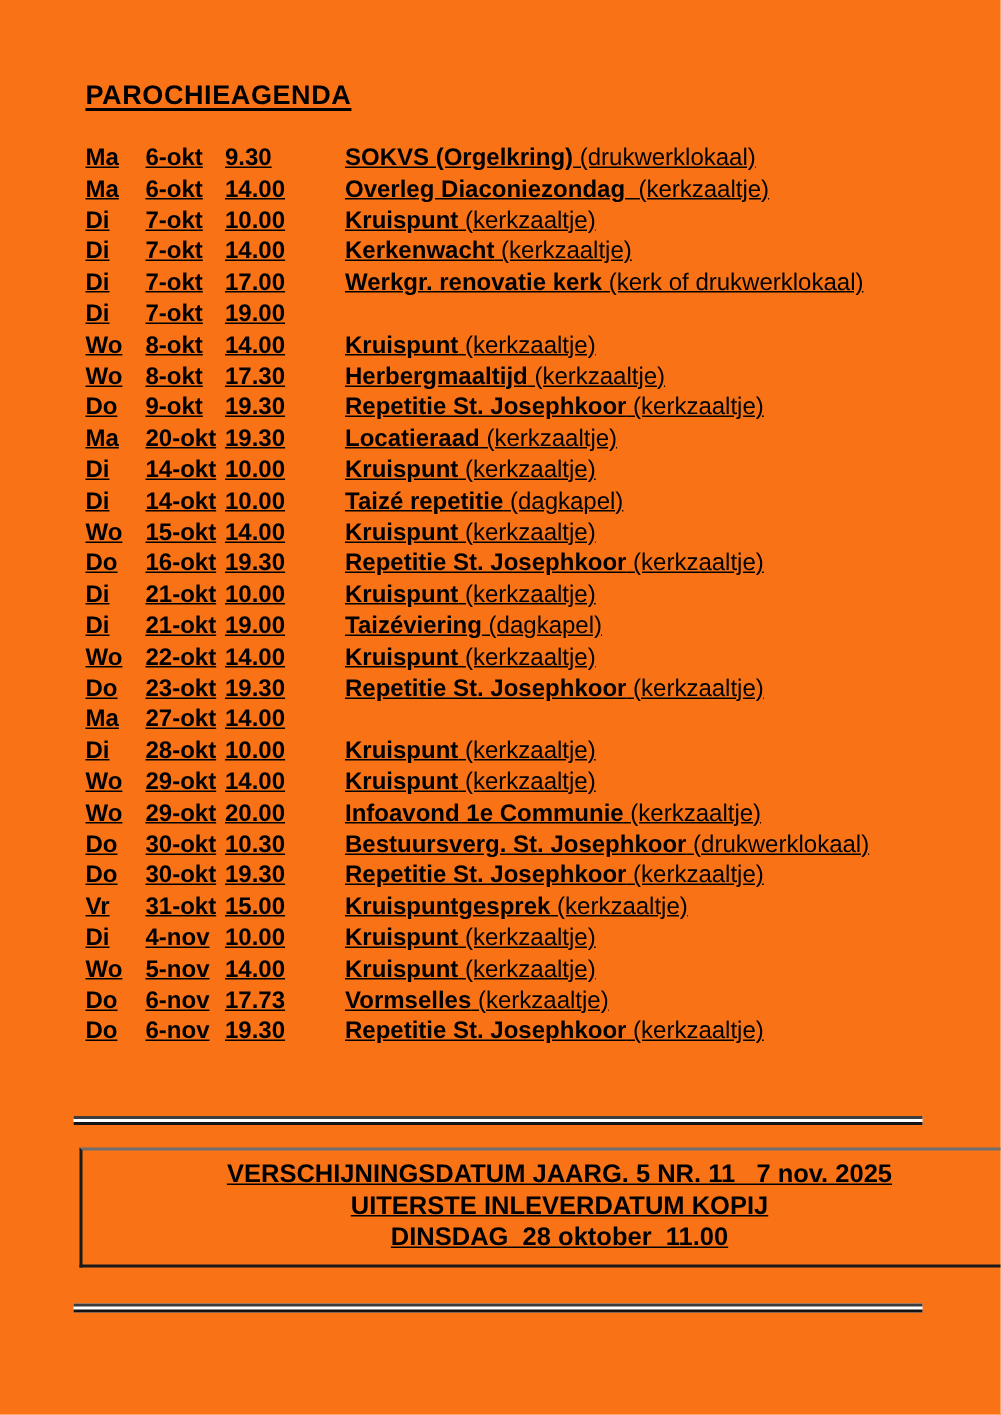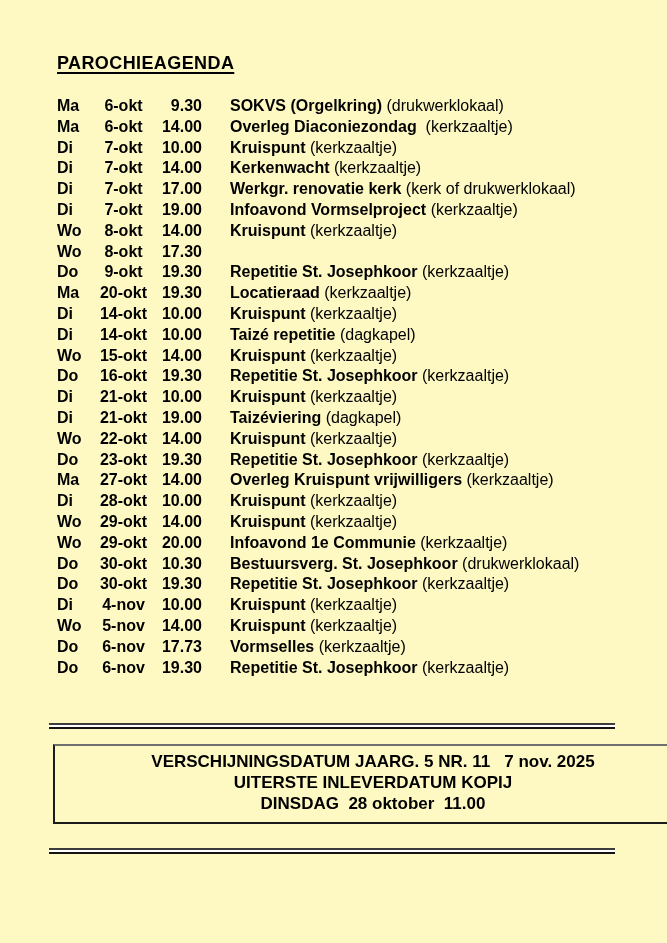--- a/index.html
+++ b/index.html
@@ -3,21 +3,21 @@
 <meta charset="utf-8">
 <style>
   html, body { margin: 0; padding: 0; }
   body {
     width: 667px; height: 943px;
     background: #ffffff;
     font-family: "Liberation Sans", "DejaVu Sans", sans-serif;
     color: #000000;
     overflow: hidden;
   }
-  .page { position: relative; width: 667px; height: 943px; background: #fef9c3; }
+  .page { position: relative; width: 667px; height: 943px; background: #f97316; text-decoration: underline; }
 
   .doc-title {
     margin: 52px 0 0 57px;
     font-size: 18px;
     font-weight: bold;
     letter-spacing: 0.4px;
     text-decoration: underline;
     text-decoration-thickness: 2px;
     text-underline-offset: 3px;
     line-height: 22px;
@@ -27,22 +27,22 @@
   .agenda-list { margin: 22px 0 0 57px; }
   .agenda-row {
     display: grid;
     grid-template-columns: 40px 53px 52px 28px auto;
     line-height: 20.8px;
     font-size: 16px;
     font-weight: bold;
     white-space: pre;
   }
   .col-day  { text-align: left; }
-  .col-date { text-align: center; }
-  .col-time { text-align: right; }
+  .col-date { text-align: left; }
+  .col-time { }
   .col-desc { white-space: pre; }
   .loc { font-weight: normal; margin-top: 16px; }
 
   .double-rule {
     margin-left: 49px;
     width: 566px;
     height: 2px;
     background: #ffffff;
     border-top: 2px solid #3d3d3d;
     border-bottom: 2px solid #141414;
@@ -77,25 +77,25 @@
     <div class="agenda-row"><span class="col-day">Ma</span><span class="col-date">6-okt</span><span class="col-time">9.30</span><span class="col-gap"></span><span class="col-desc"><span class="ev">SOKVS (Orgelkring)</span><span class="loc"> (drukwerklokaal)</span></span></div>
 
     <div class="agenda-row"><span class="col-day">Ma</span><span class="col-date">6-okt</span><span class="col-time">14.00</span><span class="col-gap"></span><span class="col-desc"><span class="ev">Overleg Diaconiezondag</span><span class="loc">  (kerkzaaltje)</span></span></div>
 
     <div class="agenda-row"><span class="col-day">Di</span><span class="col-date">7-okt</span><span class="col-time">10.00</span><span class="col-gap"></span><span class="col-desc"><span class="ev">Kruispunt</span><span class="loc"> (kerkzaaltje)</span></span></div>
 
     <div class="agenda-row"><span class="col-day">Di</span><span class="col-date">7-okt</span><span class="col-time">14.00</span><span class="col-gap"></span><span class="col-desc"><span class="ev">Kerkenwacht</span><span class="loc"> (kerkzaaltje)</span></span></div>
 
     <div class="agenda-row"><span class="col-day">Di</span><span class="col-date">7-okt</span><span class="col-time">17.00</span><span class="col-gap"></span><span class="col-desc"><span class="ev">Werkgr. renovatie kerk</span><span class="loc"> (kerk of drukwerklokaal)</span></span></div>
 
-    <div class="agenda-row"><span class="col-day">Di</span><span class="col-date">7-okt</span><span class="col-time">19.00</span><span class="col-gap"></span><span class="col-desc"><span class="ev">Infoavond Vormselproject</span><span class="loc"> (kerkzaaltje)</span></span></div>
+    <div class="agenda-row"><span class="col-day">Di</span><span class="col-date">7-okt</span><span class="col-time">19.00</span><span class="col-gap"></span></div>
 
     <div class="agenda-row"><span class="col-day">Wo</span><span class="col-date">8-okt</span><span class="col-time">14.00</span><span class="col-gap"></span><span class="col-desc"><span class="ev">Kruispunt</span><span class="loc"> (kerkzaaltje)</span></span></div>
 
-    <div class="agenda-row"><span class="col-day">Wo</span><span class="col-date">8-okt</span><span class="col-time">17.30</span><span class="col-gap"></span></div>
+    <div class="agenda-row"><span class="col-day">Wo</span><span class="col-date">8-okt</span><span class="col-time">17.30</span><span class="col-gap"></span><span class="col-desc"><span class="ev">Herbergmaaltijd</span><span class="loc"> (kerkzaaltje)</span></span></div>
 
     <div class="agenda-row"><span class="col-day">Do</span><span class="col-date">9-okt</span><span class="col-time">19.30</span><span class="col-gap"></span><span class="col-desc"><span class="ev">Repetitie St. Josephkoor</span><span class="loc"> (kerkzaaltje)</span></span></div>
 
     <div class="agenda-row"><span class="col-day">Ma</span><span class="col-date">20-okt</span><span class="col-time">19.30</span><span class="col-gap"></span><span class="col-desc"><span class="ev">Locatieraad</span><span class="loc"> (kerkzaaltje)</span></span></div>
 
     <div class="agenda-row"><span class="col-day">Di</span><span class="col-date">14-okt</span><span class="col-time">10.00</span><span class="col-gap"></span><span class="col-desc"><span class="ev">Kruispunt</span><span class="loc"> (kerkzaaltje)</span></span></div>
 
     <div class="agenda-row"><span class="col-day">Di</span><span class="col-date">14-okt</span><span class="col-time">10.00</span><span class="col-gap"></span><span class="col-desc"><span class="ev">Taizé repetitie</span><span class="loc"> (dagkapel)</span></span></div>
 
     <div class="agenda-row"><span class="col-day">Wo</span><span class="col-date">15-okt</span><span class="col-time">14.00</span><span class="col-gap"></span><span class="col-desc"><span class="ev">Kruispunt</span><span class="loc"> (kerkzaaltje)</span></span></div>
@@ -103,32 +103,33 @@
     <div class="agenda-row"><span class="col-day">Do</span><span class="col-date">16-okt</span><span class="col-time">19.30</span><span class="col-gap"></span><span class="col-desc"><span class="ev">Repetitie St. Josephkoor</span><span class="loc"> (kerkzaaltje)</span></span></div>
 
     <div class="agenda-row"><span class="col-day">Di</span><span class="col-date">21-okt</span><span class="col-time">10.00</span><span class="col-gap"></span><span class="col-desc"><span class="ev">Kruispunt</span><span class="loc"> (kerkzaaltje)</span></span></div>
 
     <div class="agenda-row"><span class="col-day">Di</span><span class="col-date">21-okt</span><span class="col-time">19.00</span><span class="col-gap"></span><span class="col-desc"><span class="ev">Taizéviering</span><span class="loc"> (dagkapel)</span></span></div>
 
     <div class="agenda-row"><span class="col-day">Wo</span><span class="col-date">22-okt</span><span class="col-time">14.00</span><span class="col-gap"></span><span class="col-desc"><span class="ev">Kruispunt</span><span class="loc"> (kerkzaaltje)</span></span></div>
 
     <div class="agenda-row"><span class="col-day">Do</span><span class="col-date">23-okt</span><span class="col-time">19.30</span><span class="col-gap"></span><span class="col-desc"><span class="ev">Repetitie St. Josephkoor</span><span class="loc"> (kerkzaaltje)</span></span></div>
 
-    <div class="agenda-row"><span class="col-day">Ma</span><span class="col-date">27-okt</span><span class="col-time">14.00</span><span class="col-gap"></span><span class="col-desc"><span class="ev">Overleg Kruispunt vrijwilligers</span><span class="loc"> (kerkzaaltje)</span></span></div>
+    <div class="agenda-row"><span class="col-day">Ma</span><span class="col-date">27-okt</span><span class="col-time">14.00</span><span class="col-gap"></span></div>
 
     <div class="agenda-row"><span class="col-day">Di</span><span class="col-date">28-okt</span><span class="col-time">10.00</span><span class="col-gap"></span><span class="col-desc"><span class="ev">Kruispunt</span><span class="loc"> (kerkzaaltje)</span></span></div>
 
     <div class="agenda-row"><span class="col-day">Wo</span><span class="col-date">29-okt</span><span class="col-time">14.00</span><span class="col-gap"></span><span class="col-desc"><span class="ev">Kruispunt</span><span class="loc"> (kerkzaaltje)</span></span></div>
 
     <div class="agenda-row"><span class="col-day">Wo</span><span class="col-date">29-okt</span><span class="col-time">20.00</span><span class="col-gap"></span><span class="col-desc"><span class="ev">Infoavond 1e Communie</span><span class="loc"> (kerkzaaltje)</span></span></div>
 
     <div class="agenda-row"><span class="col-day">Do</span><span class="col-date">30-okt</span><span class="col-time">10.30</span><span class="col-gap"></span><span class="col-desc"><span class="ev">Bestuursverg. St. Josephkoor</span><span class="loc"> (drukwerklokaal)</span></span></div>
 
     <div class="agenda-row"><span class="col-day">Do</span><span class="col-date">30-okt</span><span class="col-time">19.30</span><span class="col-gap"></span><span class="col-desc"><span class="ev">Repetitie St. Josephkoor</span><span class="loc"> (kerkzaaltje)</span></span></div>
 
+    <div class="agenda-row"><span class="col-day">Vr</span><span class="col-date">31-okt</span><span class="col-time">15.00</span><span class="col-gap"></span><span class="col-desc"><span class="ev">Kruispuntgesprek</span><span class="loc"> (kerkzaaltje)</span></span></div>
 
     <div class="agenda-row"><span class="col-day">Di</span><span class="col-date">4-nov</span><span class="col-time">10.00</span><span class="col-gap"></span><span class="col-desc"><span class="ev">Kruispunt</span><span class="loc"> (kerkzaaltje)</span></span></div>
 
     <div class="agenda-row"><span class="col-day">Wo</span><span class="col-date">5-nov</span><span class="col-time">14.00</span><span class="col-gap"></span><span class="col-desc"><span class="ev">Kruispunt</span><span class="loc"> (kerkzaaltje)</span></span></div>
 
     <div class="agenda-row"><span class="col-day">Do</span><span class="col-date">6-nov</span><span class="col-time">17.73</span><span class="col-gap"></span><span class="col-desc"><span class="ev">Vormselles</span><span class="loc"> (kerkzaaltje)</span></span></div>
 
     <div class="agenda-row"><span class="col-day">Do</span><span class="col-date">6-nov</span><span class="col-time">19.30</span><span class="col-gap"></span><span class="col-desc"><span class="ev">Repetitie St. Josephkoor</span><span class="loc"> (kerkzaaltje)</span></span></div>
   </div>
 

